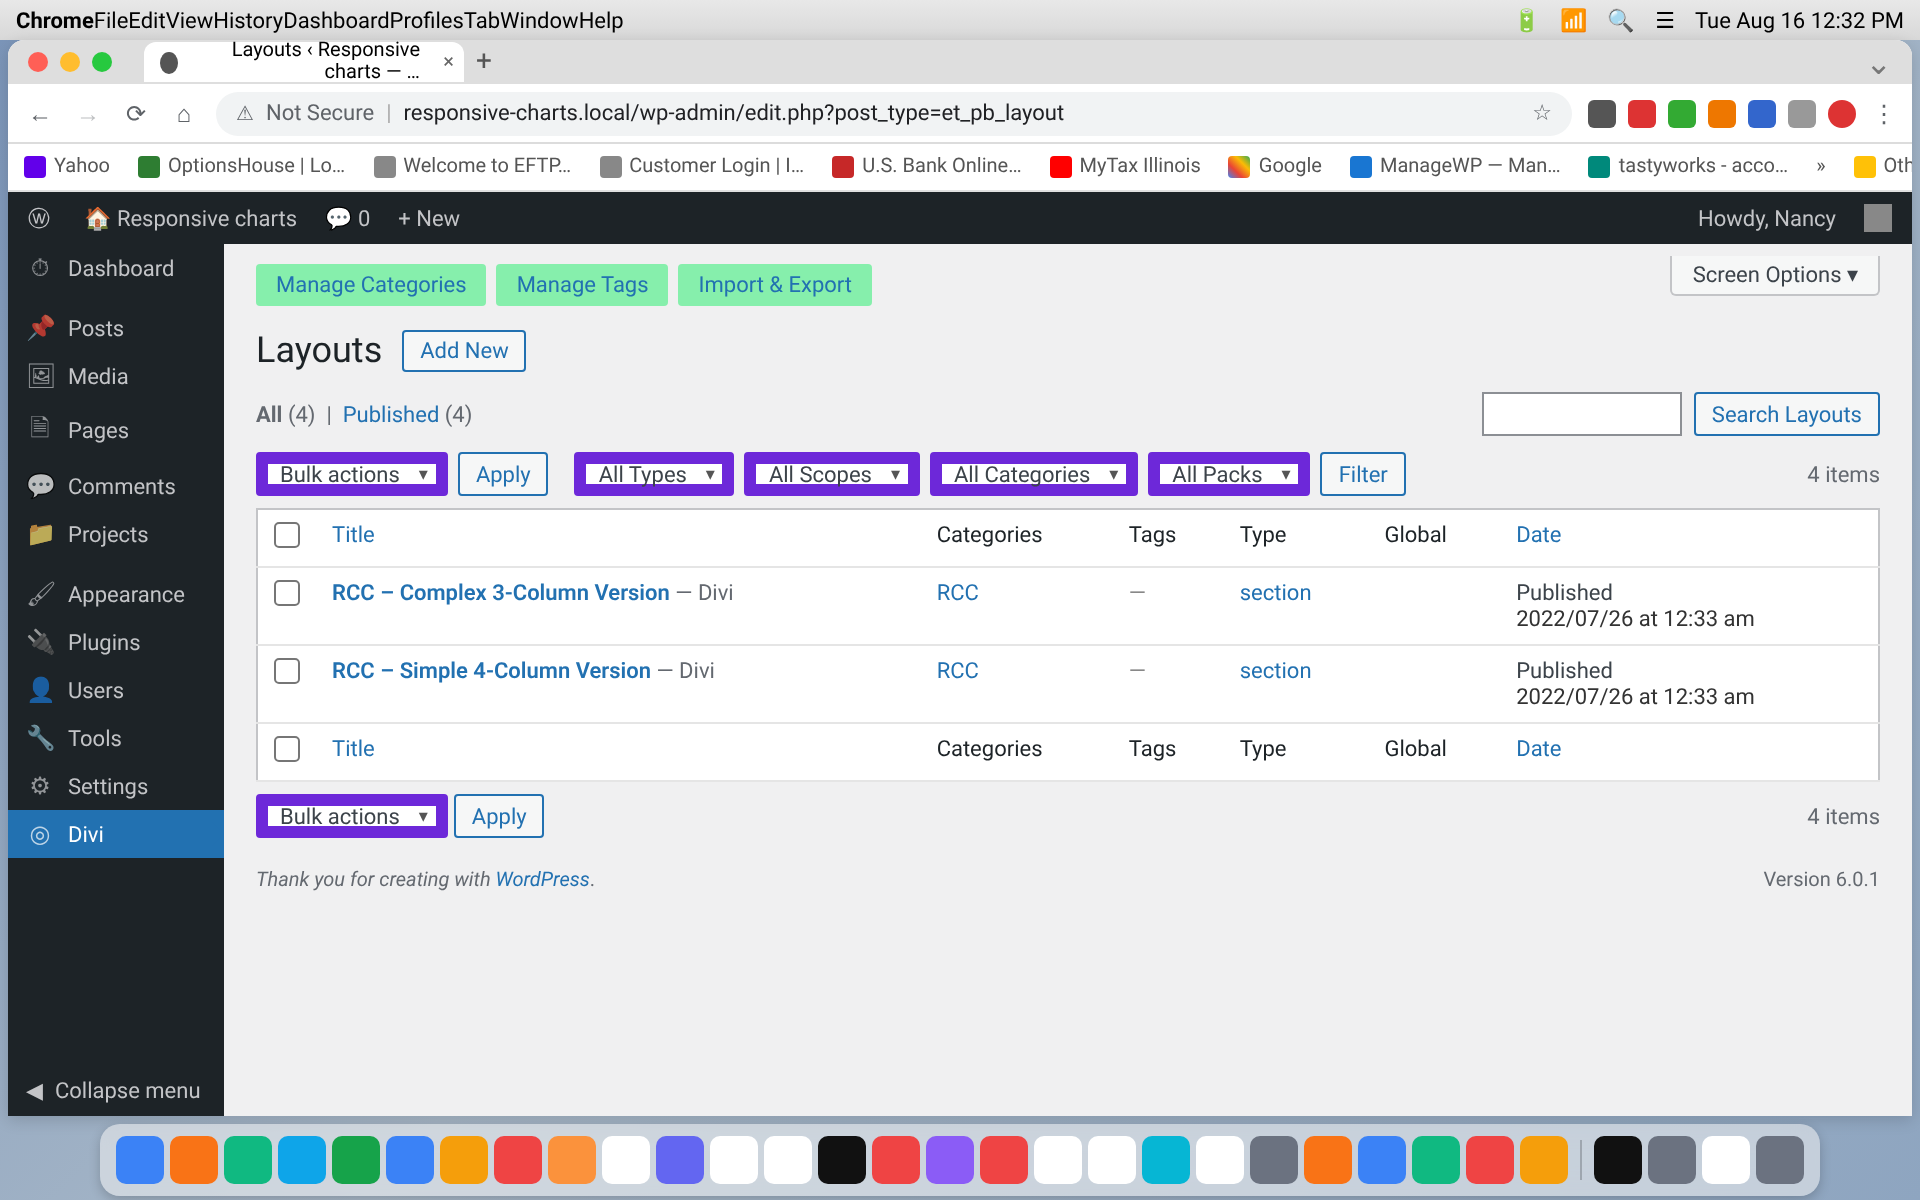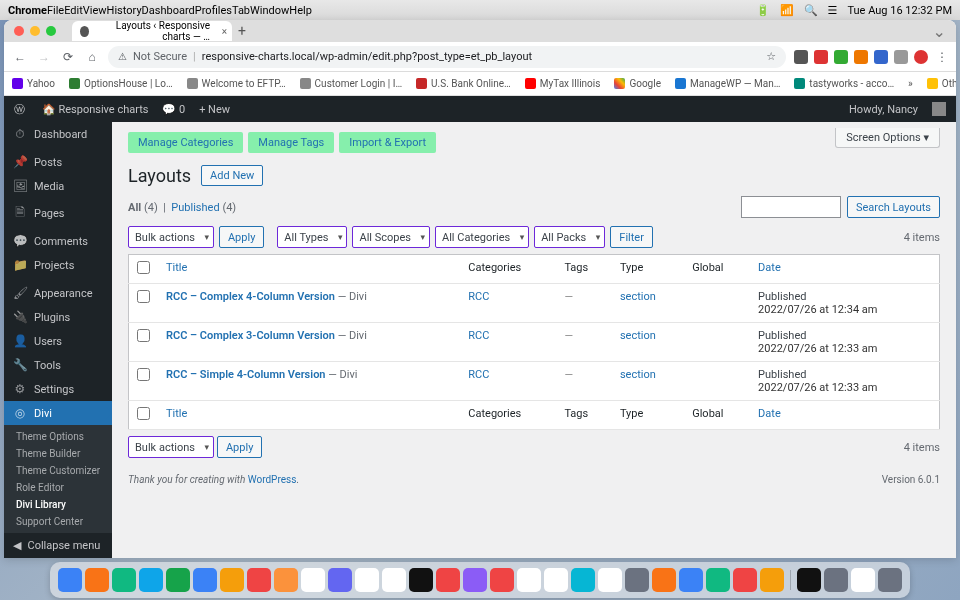--- a/index.html
+++ b/index.html
@@ -63,42 +63,42 @@
 .page-title-row { display:flex; align-items:center; gap:10px; margin-top:12px; }
 h1.page-title { font-size:18px; font-weight:400; color:#1d2327; }
 .btn-outline { border:1px solid #2271b1; color:#2271b1; background:#f6f7f7; padding:3px 8px; font-size:11px; border-radius:2px; cursor:pointer; }
 .subsubsub { margin-top:10px; font-size:11px; color:#646970; display:flex; justify-content:space-between; align-items:center; }
 .subsubsub a { color:#2271b1; }
 .search-row { display:flex; gap:6px; }
 .search-row input { border:1px solid #8c8f94; width:100px; height:22px; font-size:11px; padding:0 4px; }
 
 .filter-row { margin-top:8px; display:flex; align-items:center; justify-content:space-between; }
 .filter-row .left { display:flex; gap:5px; }
-.sel, .btn-sm { border:1px solid #6d28d9; background:#fff; font-size:11px; padding:3px 18px 3px 6px; border-radius:2px; position:relative; height:22px; display:inline-flex; align-items:center; }
+.sel, .btn-sm { border:6px solid #6d28d9; background:#fff; font-size:11px; padding:3px 18px 3px 6px; border-radius:2px; position:relative; height:22px; display:inline-flex; align-items:center; }
 .sel::after { content:'▾'; position:absolute; right:4px; font-size:9px; color:#555; }
 .btn-blue { border:1px solid #2271b1; color:#2271b1; background:#f6f7f7; font-size:11px; padding:3px 8px; border-radius:2px; height:22px; }
 .count-txt { font-size:11px; color:#646970; }
 
 
 table.wp-list { width:100%; border:1px solid #c3c4c7; border-collapse:collapse; margin-top:6px; background:#fff; font-size:11px; }
 table.wp-list th, table.wp-list td { text-align:left; padding:6px 8px; border-bottom:1px solid #e5e5e5; vertical-align:top; }
 table.wp-list thead th, table.wp-list tfoot th { font-weight:400; color:#2271b1; background:#fff; }
 table.wp-list th.manage { color:#1d2327; }
 table.wp-list .cb { width:22px; }
 table.wp-list a { color:#2271b1; text-decoration:none; }
 .row-title { color:#2271b1; font-weight:600; }
 .suffix { color:#646970; font-weight:400; }
 .dash { color:#888; }
 .date-cell { font-size:11px; }
 .date-cell .d2 { color:#333; }
 
 .bottom-row { display:flex; justify-content:space-between; align-items:center; margin-top:6px; }
 
 .footer-line { display:flex; justify-content:space-between; font-size:10px; color:#646970; margin-top:16px; }
-.footer-line a { color:#2271b1; }
+.footer-line a { color:#2271b1; font-style:italic; }
 
 
 .dock { position:absolute; bottom:2px; left:50%; transform:translateX(-50%); height:36px; background:rgba(240,240,240,0.55); backdrop-filter:blur(6px); border-radius:10px; display:flex; align-items:center; gap:3px; padding:0 8px; box-shadow:0 2px 6px rgba(0,0,0,0.2); }
 .dock .app { width:24px; height:24px; border-radius:5px; display:inline-block; }
 .dock .sep { width:1px; height:20px; background:rgba(0,0,0,0.2); margin:0 3px; }
 
 
 .desktop-bg { position:absolute; inset:0; background:linear-gradient(135deg,#7a94b8 0%,#a8b8c8 50%,#8ea5c0 100%); z-index:-1; }
 </style>
 </head>
@@ -272,28 +272,20 @@
             <span>Tools</span>
           </div>
         <div class="mi">
             <span class="dashicon">⚙</span>
             <span>Settings</span>
           </div>
         <div class="mi active">
             <span class="dashicon">◎</span>
             <span>Divi</span>
           </div>
-        <div class="sub">
-          <div class="si">Theme Options</div>
-          <div class="si">Theme Builder</div>
-          <div class="si">Theme Customizer</div>
-          <div class="si">Role Editor</div>
-          <div class="si active">Divi Library</div>
-          <div class="si">Support Center</div>
-        </div>
         <div class="collapse">
             <span>◀</span>
             <span>Collapse menu</span>
           </div>
       </div>
 
       <div class="wp-content">
         <div class="screen-opts">Screen Options ▾</div>
 
         <div class="tabnav">
@@ -338,32 +330,20 @@
               <th class="cb"><input type="checkbox" style=""></th>
               <th><a>Title</a></th>
               <th class="manage">Categories</th>
               <th class="manage">Tags</th>
               <th class="manage">Type</th>
               <th class="manage">Global</th>
               <th><a>Date</a></th>
             </tr>
           </thead>
           <tbody id="rows-body">
-              <tr>
-                <td class="cb"><input type="checkbox" style=""></td>
-                <td><a class="row-title">RCC – Complex 4-Column Version</a><span class="suffix"> — Divi</span></td>
-                <td><a>RCC</a></td>
-                <td><span class="dash">—</span></td>
-                <td><a>section</a></td>
-                <td></td>
-                <td class="date-cell">
-                  <div>Published</div>
-                  <div class="d2">2022/07/26 at 12:34 am</div>
-                </td>
-              </tr>
               <tr>
                 <td class="cb"><input type="checkbox" style=""></td>
                 <td><a class="row-title">RCC – Complex 3-Column Version</a><span class="suffix"> — Divi</span></td>
                 <td><a>RCC</a></td>
                 <td><span class="dash">—</span></td>
                 <td><a>section</a></td>
                 <td></td>
                 <td class="date-cell">
                   <div>Published</div>
                   <div class="d2">2022/07/26 at 12:33 am</div>

